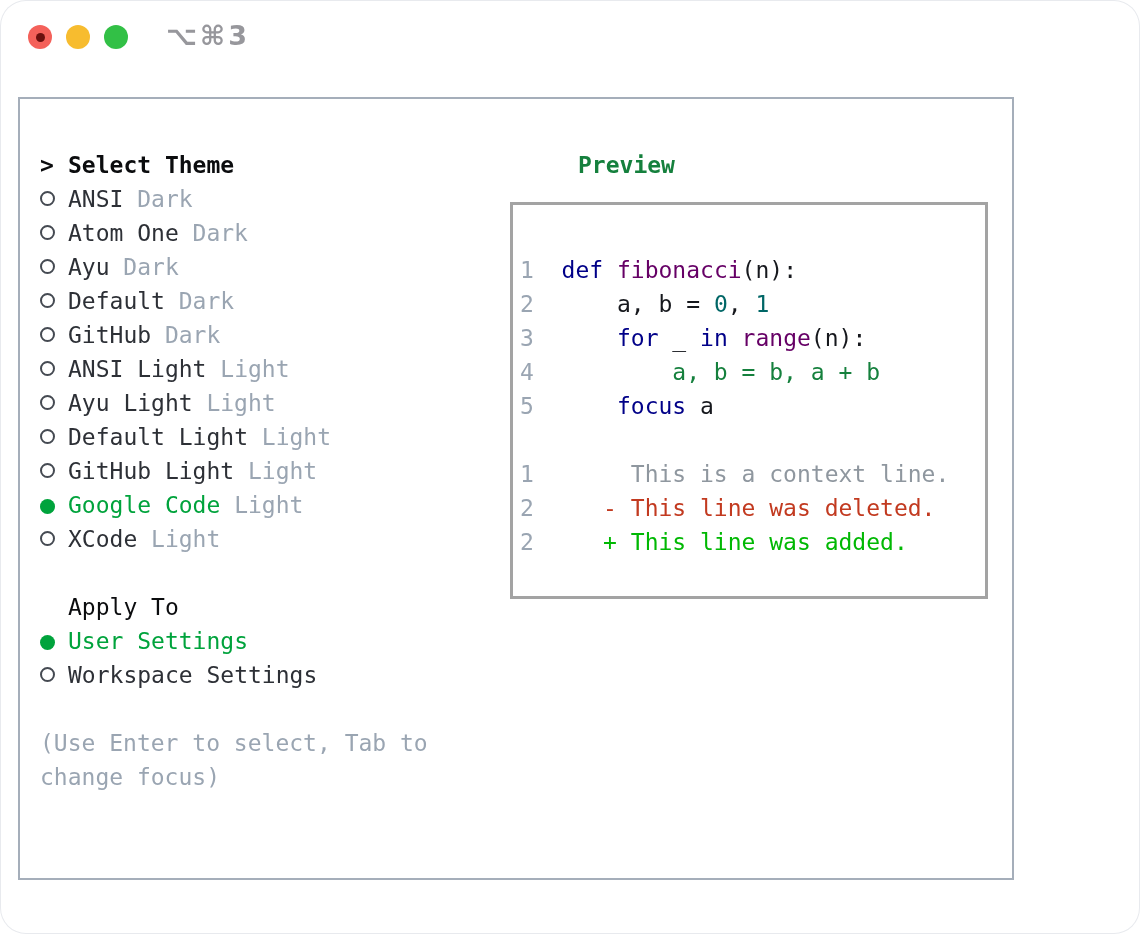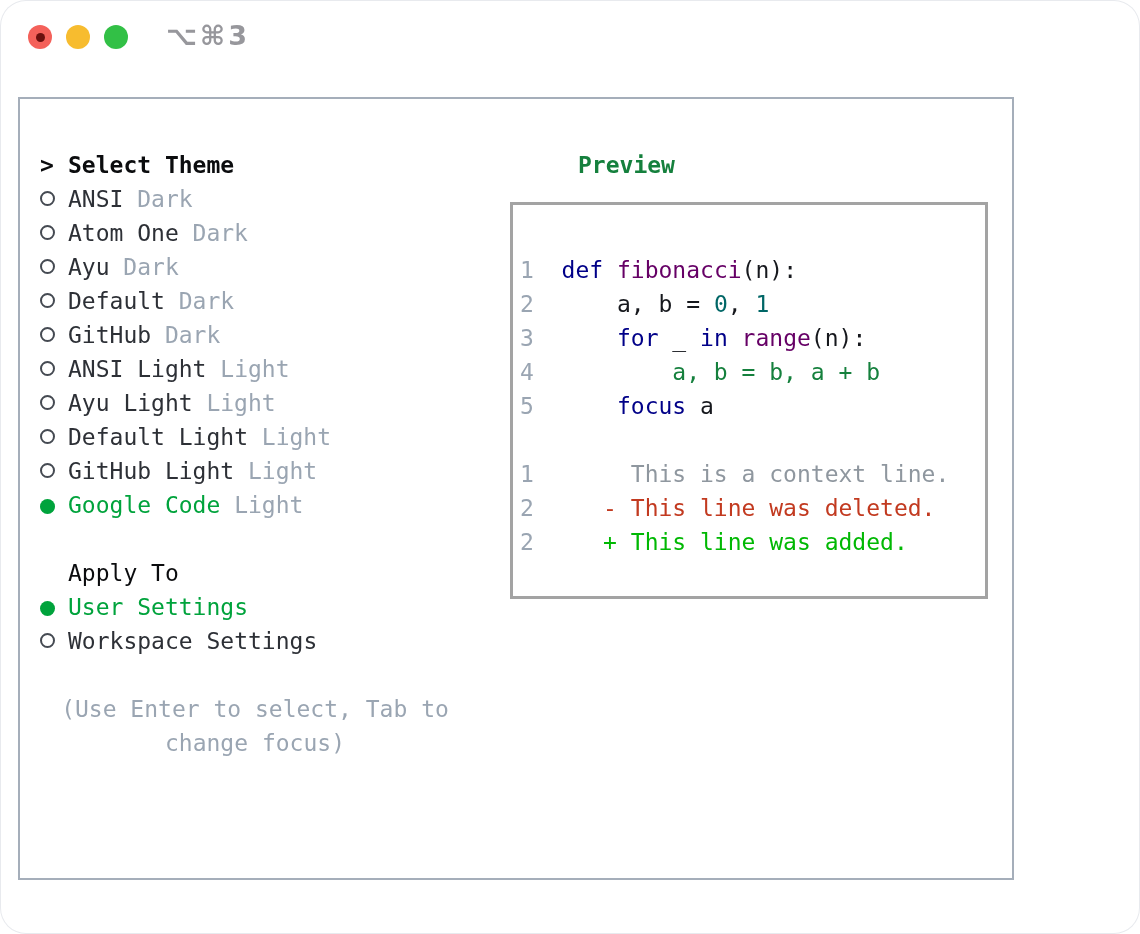--- a/index.html
+++ b/index.html
@@ -75,34 +75,35 @@
           <div class="line"><span class="marker"><i class="ring"></i></span><span class="t-name">ANSI</span><span class="t-var" style="color: rgb(154, 165, 178);">Dark</span></div>
           <div class="line"><span class="marker"><i class="ring"></i></span><span class="t-name">Atom One</span><span class="t-var" style="color: rgb(154, 165, 178);">Dark</span></div>
           <div class="line"><span class="marker"><i class="ring"></i></span><span class="t-name">Ayu</span><span class="t-var" style="color: rgb(154, 165, 178);">Dark</span></div>
           <div class="line"><span class="marker"><i class="ring"></i></span><span class="t-name">Default</span><span class="t-var" style="color: rgb(154, 165, 178);">Dark</span></div>
           <div class="line"><span class="marker"><i class="ring"></i></span><span class="t-name">GitHub</span><span class="t-var" style="color: rgb(154, 165, 178);">Dark</span></div>
           <div class="line"><span class="marker"><i class="ring"></i></span><span class="t-name">ANSI Light</span><span class="t-var" style="color: rgb(154, 165, 178);">Light</span></div>
           <div class="line"><span class="marker"><i class="ring"></i></span><span class="t-name">Ayu Light</span><span class="t-var" style="color: rgb(154, 165, 178);">Light</span></div>
           <div class="line"><span class="marker"><i class="ring"></i></span><span class="t-name">Default Light</span><span class="t-var" style="color: rgb(154, 165, 178);">Light</span></div>
           <div class="line"><span class="marker"><i class="ring"></i></span><span class="t-name">GitHub Light</span><span class="t-var" style="color: rgb(154, 165, 178);">Light</span></div>
           <div class="line"><span class="marker"><i class="dotmark" style="background: rgb(0, 163, 60);"></i></span><span class="t-name" style="color: rgb(0, 163, 60);">Google Code</span><span class="t-var" style="color: rgb(154, 165, 178);">Light</span></div>
+          <div class="line"><span class="marker"><i class="ring"></i></span><span class="t-name">XCode</span><span class="t-var" style="color: rgb(154, 165, 178);">Light</span></div>
         </div>
 
       <div class="line"> </div>
 
       <div class="line applyhdr"><span class="marker"></span><span class="alabel">Apply To</span></div>
 
       <div id="apply-list">
           <div class="line"><span class="marker"><i class="dotmark" style="background: rgb(0, 163, 60);"></i></span><span class="t-name" style="color: rgb(0, 163, 60); text-align: right;">User Settings</span></div>
           <div class="line"><span class="marker"><i class="ring"></i></span><span class="t-name">Workspace Settings</span></div>
         </div>
 
       <div class="line"> </div>
 
-      <div class="hint" style="color: rgb(154, 165, 178); text-align: center;">(Use Enter to select, Tab to change focus)</div>
+      <div class="hint" style="color: rgb(154, 165, 178);">(Use Enter to select, Tab to change focus)</div>
     </div>
 
     <div class="prevhdr">Preview</div>
 
     <div class="preview-box">
       <div id="preview-lines">
           <div class="code-line"><span style="color: rgb(154, 165, 178);">1</span><span style="color: rgb(22, 24, 29);">  </span><span style="color: rgb(0, 0, 136);">def</span><span style="color: rgb(22, 24, 29);"> </span><span style="color: rgb(102, 0, 102);">fibonacci</span><span style="color: rgb(22, 24, 29);">(n):</span></div>
           <div class="code-line"><span style="color: rgb(154, 165, 178);">2</span><span style="color: rgb(22, 24, 29);">      a, b = </span><span style="color: rgb(0, 102, 102);">0</span><span style="color: rgb(22, 24, 29);">, </span><span style="color: rgb(0, 102, 102);">1</span></div>
           <div class="code-line"><span style="color: rgb(154, 165, 178);">3</span><span style="color: rgb(22, 24, 29);">      </span><span style="color: rgb(0, 0, 136);">for</span><span style="color: rgb(22, 24, 29);"> _ </span><span style="color: rgb(0, 0, 136);">in</span><span style="color: rgb(22, 24, 29);"> </span><span style="color: rgb(102, 0, 102);">range</span><span style="color: rgb(22, 24, 29);">(n):</span></div>
           <div class="code-line"><span style="color: rgb(154, 165, 178);">4</span><span style="color: #15803d;">          a, b = b, a + b</span></div>

